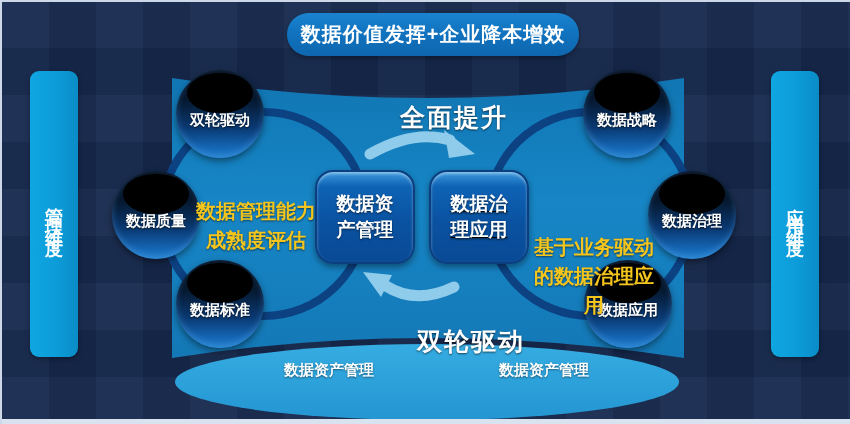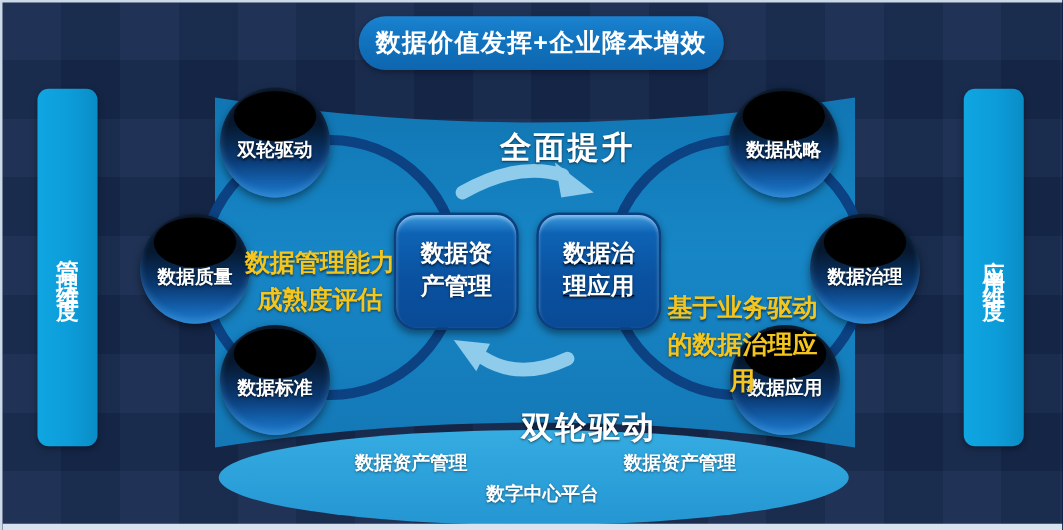--- a/index.html
+++ b/index.html
@@ -178,16 +178,15 @@
   </div>
 
   <div class="caption left">数据管理能力成熟度评估</div>
   <div class="caption right">基于业务驱动的数据治理应用</div>
 
   <div class="arrow-label top">全面提升</div>
   <div class="arrow-label bottom">双轮驱动</div>
 
   <div class="plat-label pl1">数据资产管理</div>
   <div class="plat-label pl2">数据资产管理</div>
-  <div class="plat-label pl3">数字中心平台</div>
 
   <div class="bottom-strip"></div>
 </div>
 
 </body></html>

